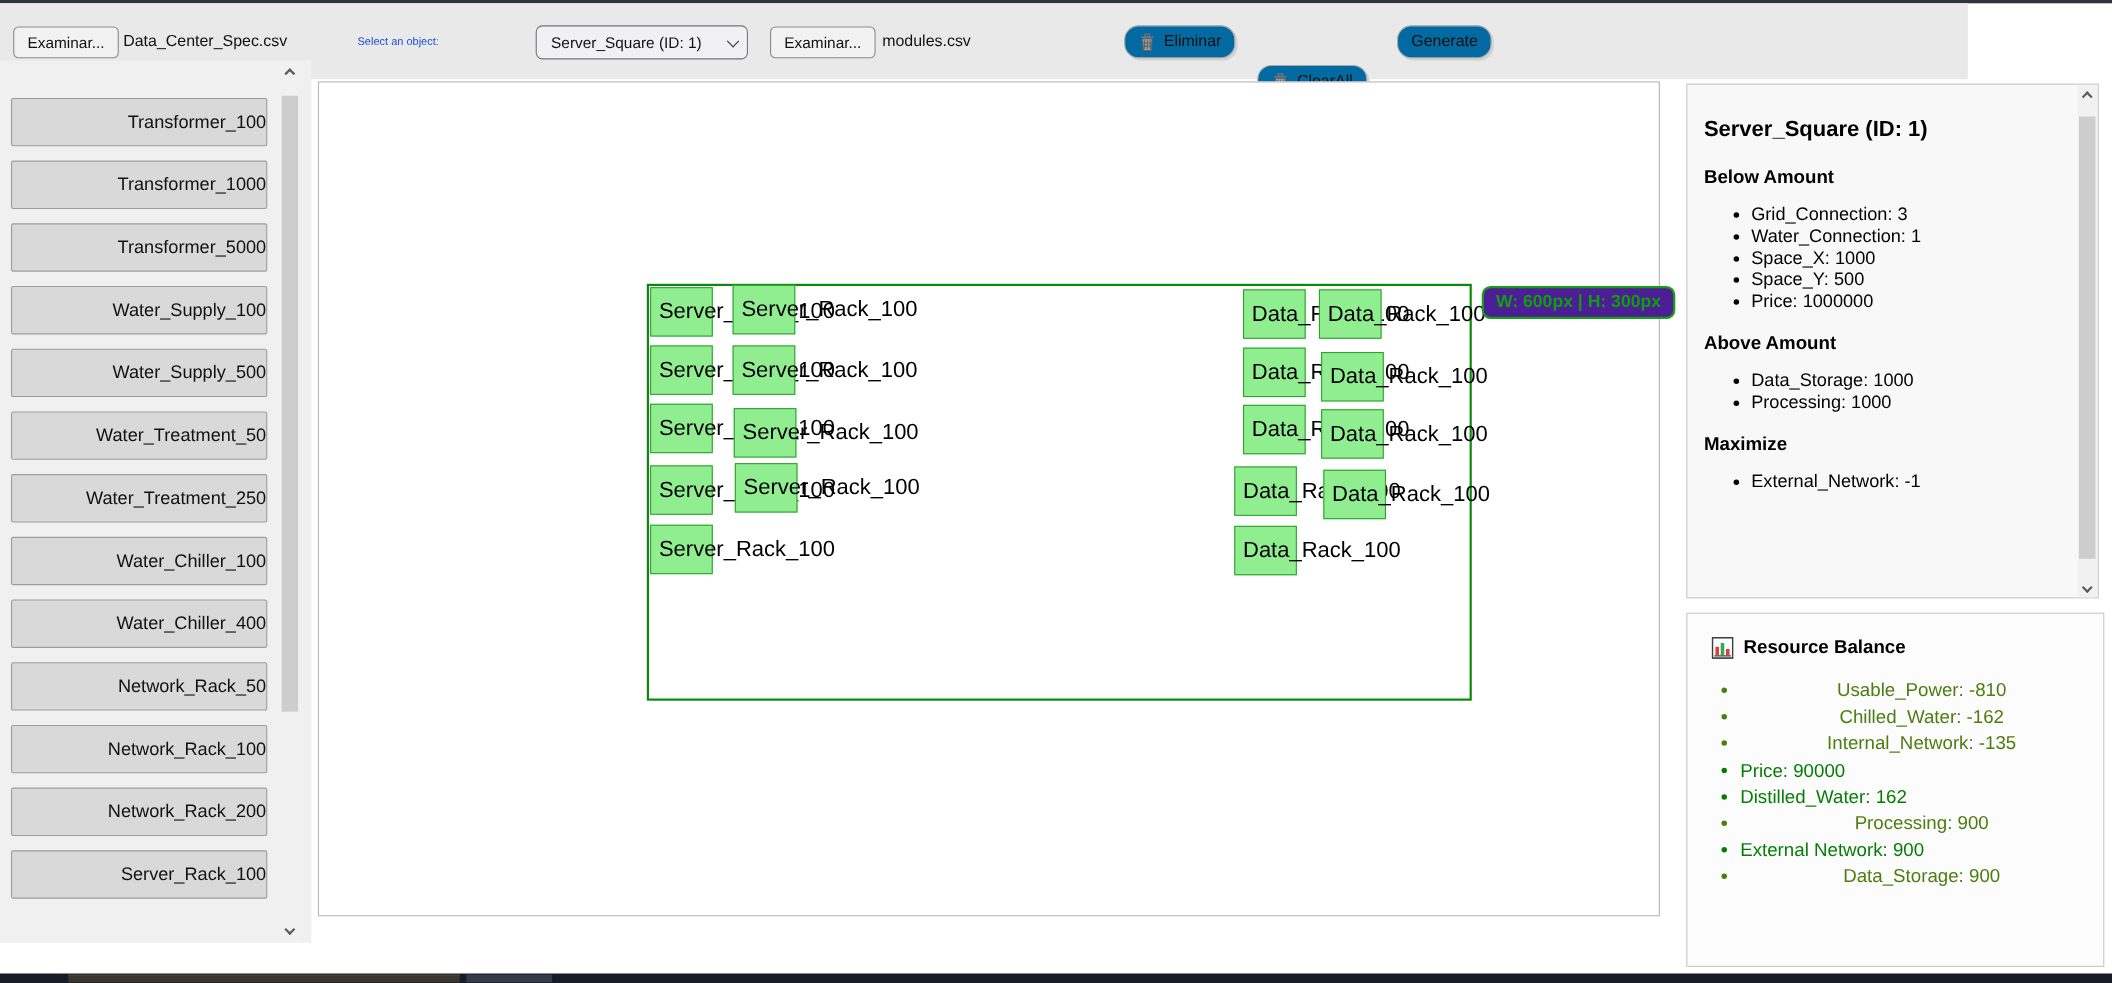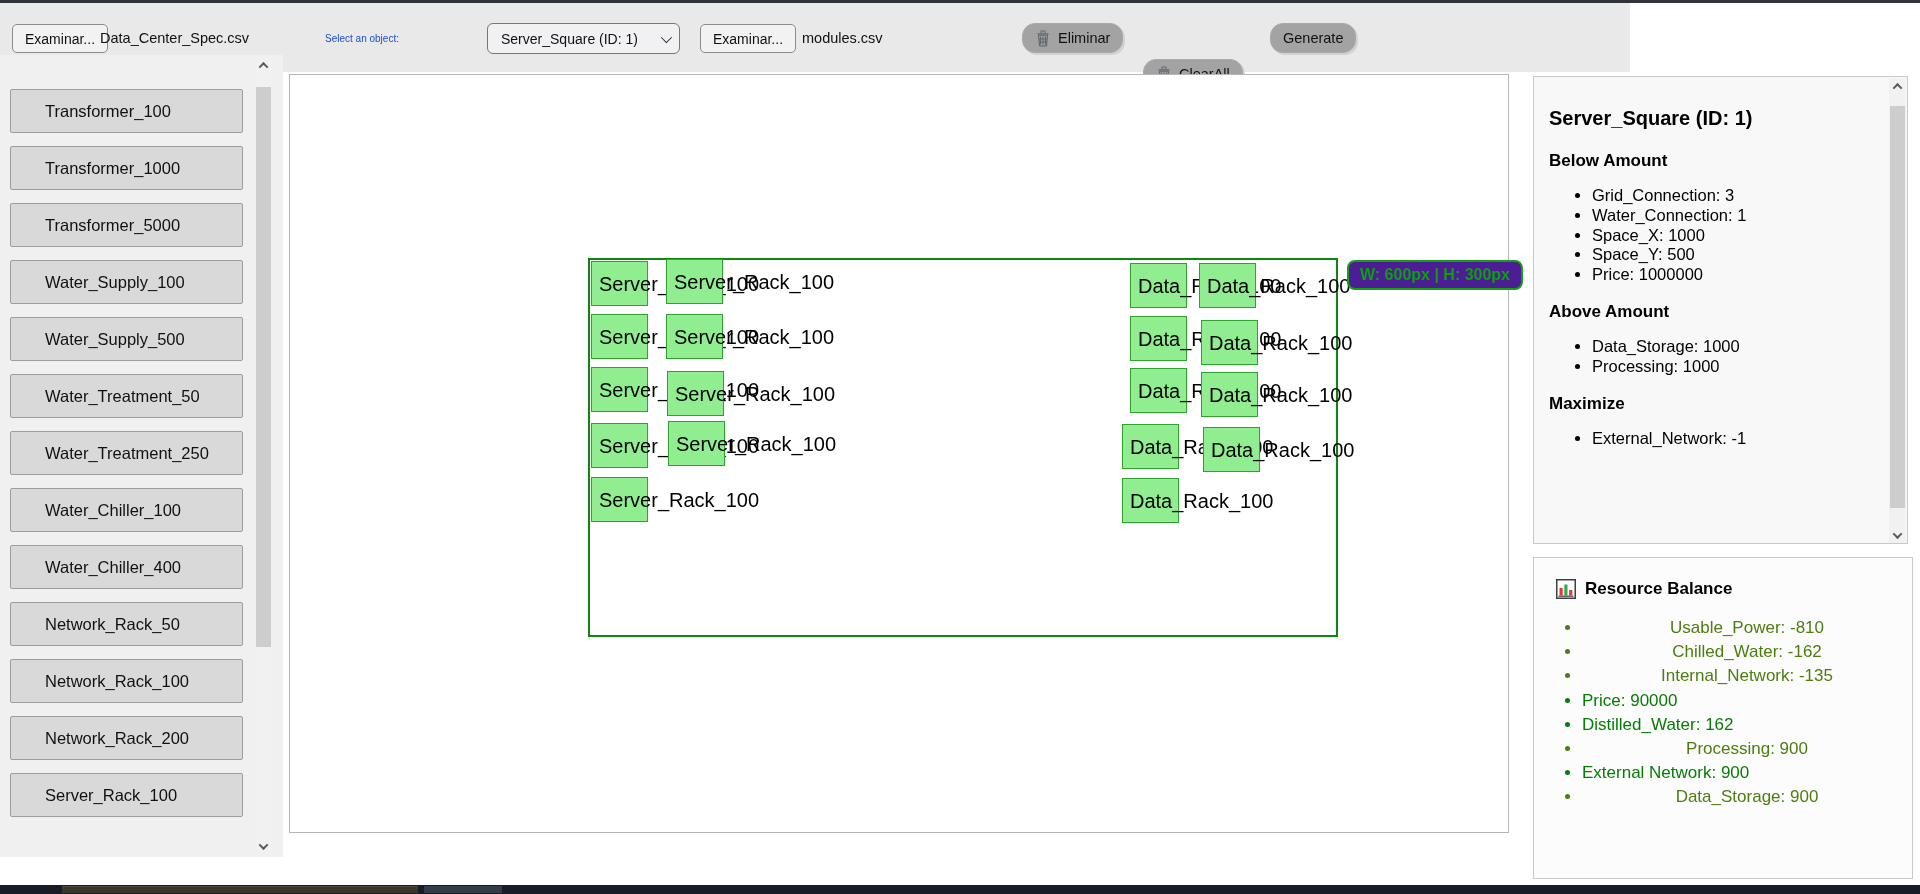--- a/index.html
+++ b/index.html
@@ -3,47 +3,47 @@
 <meta charset="utf-8">
 <style>
   * { margin:0; padding:0; box-sizing:border-box; }
   body { font-family:"Liberation Sans", sans-serif; background:#fff; }
   .stage { position:relative; width:1920px; height:894px; background:#fff; overflow:hidden; }
 
   
   .top-edge { position:absolute; left:0; top:0; width:1920px; height:3px; background:#2f333c; }
 
   
-  .toolbar { position:absolute; left:0; top:3px; width:1630px; height:69px; background:#e9e9e9; }
+  .toolbar { position:absolute; left:0; top:3px; width:1789px; height:69px; background:#e9e9e9; }
   .toolbar .abs { position:absolute; }
   .file-btn {
     height:29px; padding:0 12px; font:14px "Liberation Sans",sans-serif; color:#111;
     background:#f2f2f2; border:1px solid #8b8b8b; border-radius:5px; cursor:pointer;
   }
   .file-name { font-size:14.5px; color:#111; line-height:29px; }
   .select-label { font-size:10px; color:#1d4ed8; line-height:31px; }
   .dropdown {
     width:193px; height:31px; background:#f1f1f4; border:1px solid #767676; border-radius:6px;
     display:flex; align-items:center; padding:0 10px 0 13px; cursor:pointer;
   }
   .dropdown span { font-size:14px; color:#111; flex:1; white-space:nowrap; }
   .chev-down { width:8px; height:8px; border-right:1.6px solid #333; border-bottom:1.6px solid #333;
     transform:rotate(45deg) translateY(-2px); }
   .push-btn {
     height:30px; padding:0 12px; display:inline-flex; align-items:center; gap:7px;
-    font:14.5px "Liberation Sans",sans-serif; color:#111; background:#a3a3a3;
+    font:14.5px "Liberation Sans",sans-serif; color:#111; background:#0369a1;
     border:1px solid #a9a9a9; border-radius:13px; box-shadow:2px 2px 0 #d2d2d2; cursor:pointer;
   }
 
   
   .sidebar { position:absolute; left:0; top:55px; width:283px; height:802px; background:#f0f0f0; overflow:hidden; }
   .sidebar-list { position:absolute; left:10px; top:34px; display:flex; flex-direction:column; gap:13px; }
   .side-btn {
     width:233px; height:44px; background:#d9d9d9; border:1px solid #9d9d9d; border-radius:2px;
-    font:16.5px "Liberation Sans",sans-serif; color:#111; text-align:left; padding-left:34px; cursor:pointer;
+    font:16.5px "Liberation Sans",sans-serif; color:#111; text-align:right; padding-left:34px; cursor:pointer;
   }
   .vscroll { position:absolute; background:#f1f1f1; width:17px; }
   .vscroll .arrow { position:absolute; left:0; width:17px; height:17px; display:flex; align-items:center; justify-content:center; }
   .vscroll .thumb { position:absolute; left:1px; width:15px; background:#cdcdcd; }
   .chev { width:7px; height:7px; border-right:2px solid #5a5a5a; border-bottom:2px solid #5a5a5a; }
   .chev.up { transform:rotate(-135deg) translate(-1px,-1px); }
   .chev.dn { transform:rotate(45deg) translate(-1px,-1px); }
 
   
   .canvas { position:absolute; left:289px; top:74px; width:1220px; height:759px;
@@ -82,21 +82,21 @@
   .seg-slate { left:424px; width:78px; background:#343b49; }
 </style>
 </head>
 <body>
 
 <div class="stage">
   <div class="top-edge"></div>
 
   <div class="toolbar">
     <button class="file-btn abs" style="left:12px; top:21px;">Examinar...</button>
-    <span class="file-name abs" style="left:100px; top:21px;">Data_Center_Spec.csv</span>
+    <span class="file-name abs" style="left:112px; top:21px;">Data_Center_Spec.csv</span>
 
     <span class="select-label abs" style="left:325px; top:20px;">Select an object:</span>
 
     <div class="dropdown abs" style="left:487px; top:20px;">
       <span>Server_Square (ID: 1)</span>
       <i class="chev-down"></i>
     </div>
 
     <button class="file-btn abs" style="left:700px; top:21px;">Examinar...</button>
     <span class="file-name abs" style="left:802px; top:21px;">modules.csv</span>

